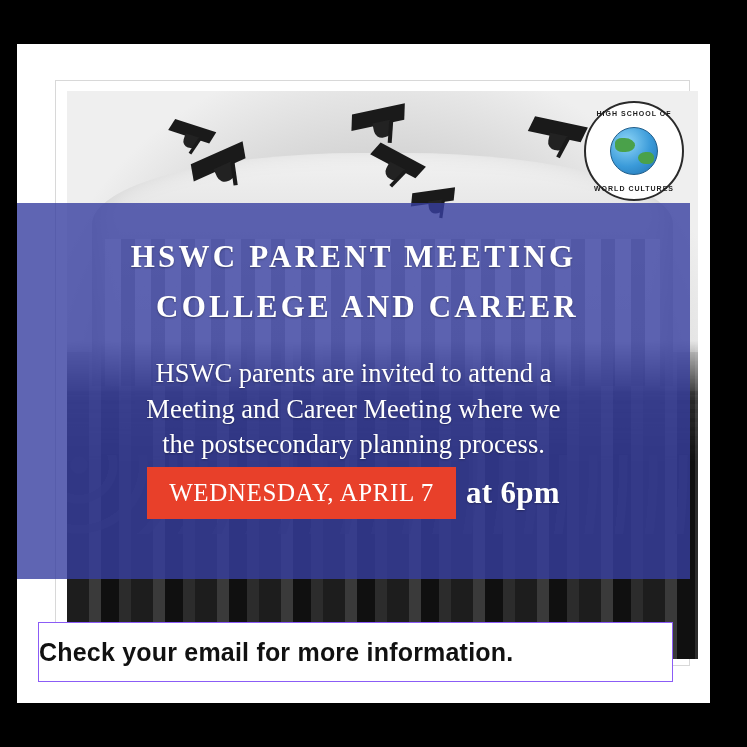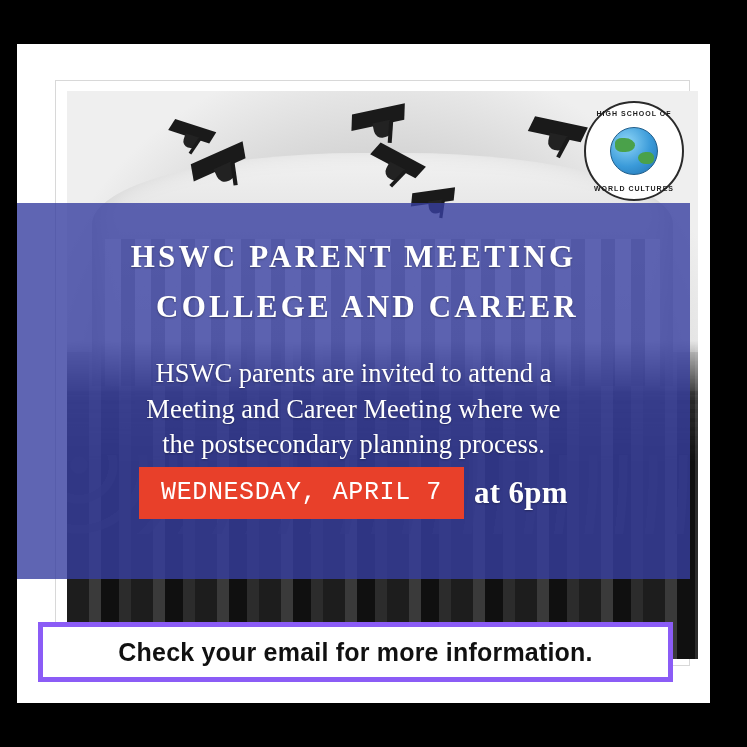--- a/index.html
+++ b/index.html
@@ -289,21 +289,21 @@
     left: 0;
     bottom: 60px;
     width: 100%;
     display: flex;
     align-items: center;
     justify-content: center;
   }
   .date-chip {
     background: #e8402a;
     color: #ffffff;
-    font-family: Liberation Mono, monospace;
+    font-family: Liberation Serif, serif;
     font-size: 25px;
     letter-spacing: 0.6px;
     padding: 13px 22px 14px 22px;
     line-height: 1;
   }
   .time-text {
     font-family: "Liberation Serif", serif;
     font-weight: 700;
     font-size: 31px;
     color: #ffffff;
@@ -313,25 +313,25 @@
   }
 
   
   .footer-strip {
     position: absolute;
     left: 38px;
     top: 622px;
     width: 635px;
     height: 60px;
     background: #ffffff;
-    border: 5px solid #8b5cf6;
+    border: 1px solid #8b5cf6;
     box-sizing: border-box;
     display: flex;
     align-items: center;
-    justify-content: center;
+    justify-content: flex-start;
   }
   .footer-text {
     font-family: "Liberation Sans", sans-serif;
     font-weight: 700;
     font-size: 25px;
     color: #111111;
     letter-spacing: 0.2px;
   }
 </style>
 </head>

